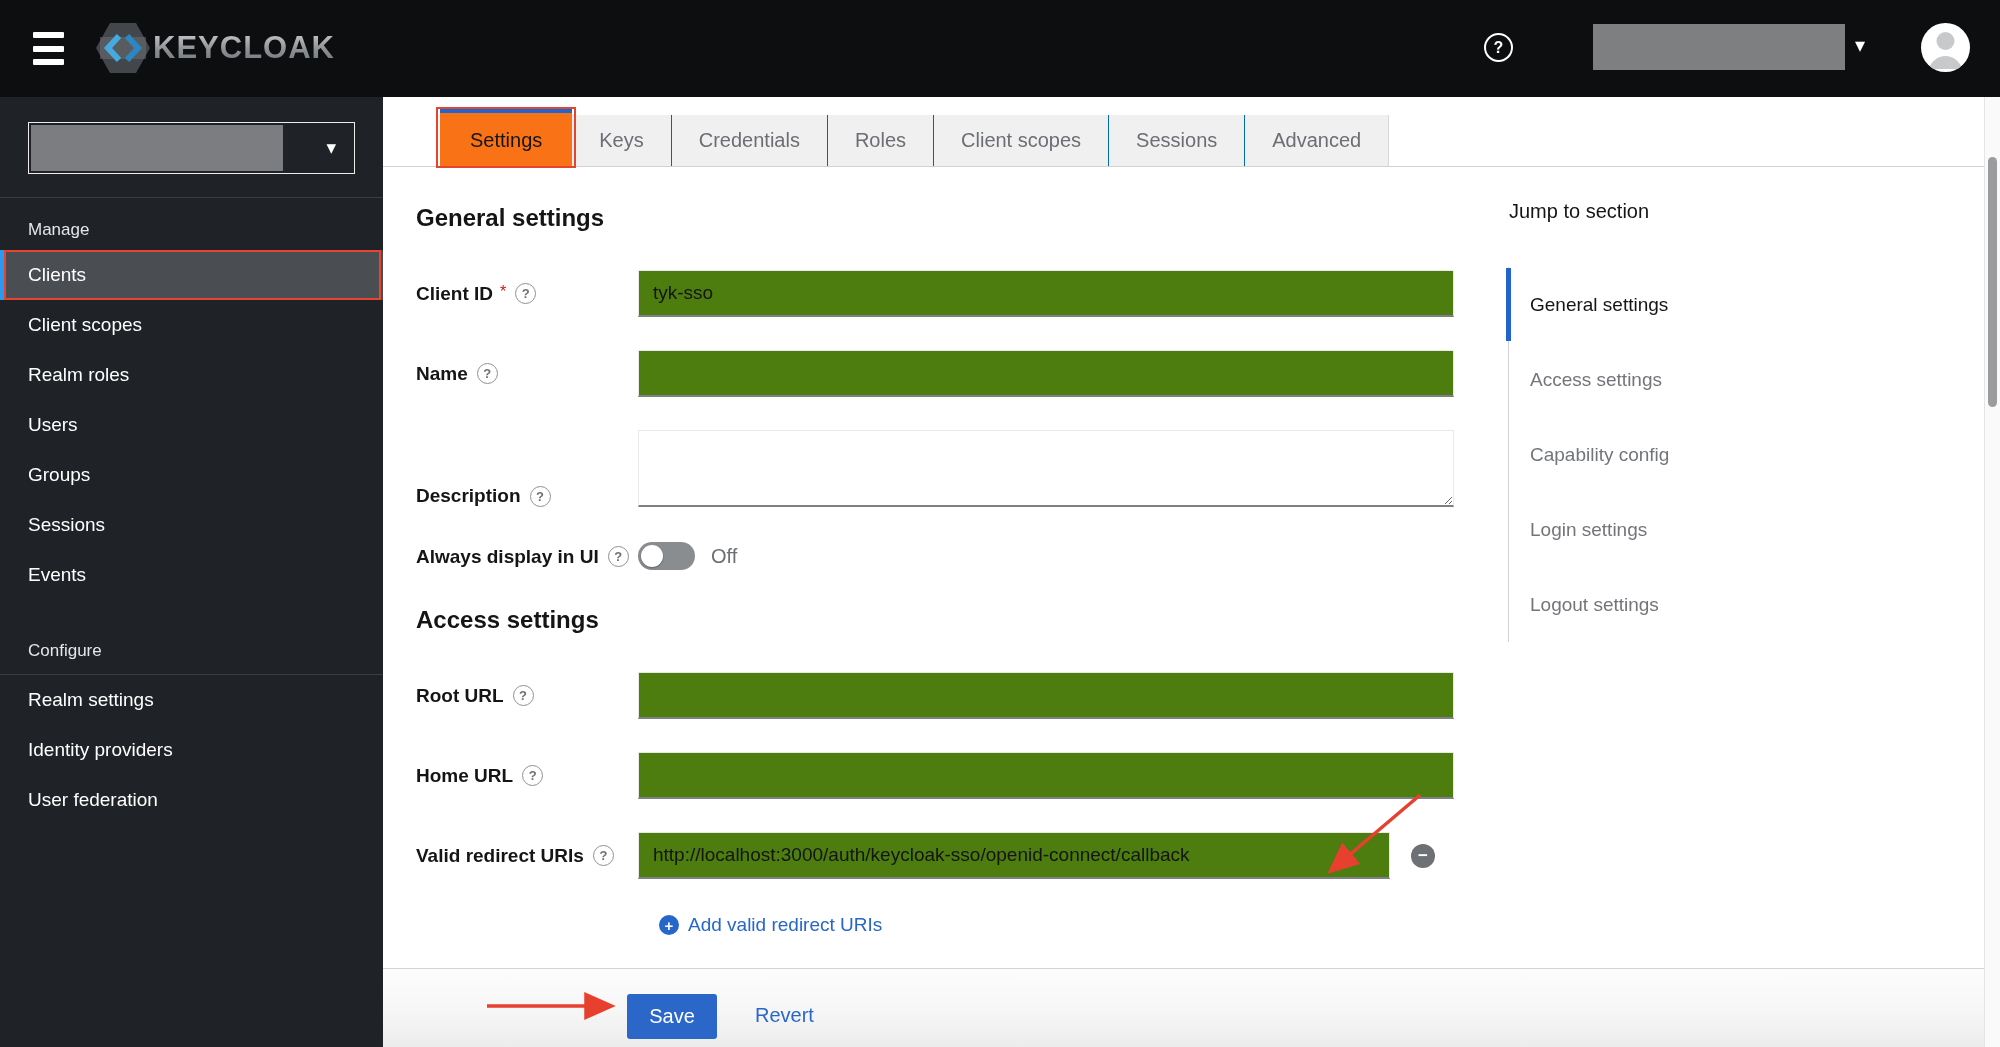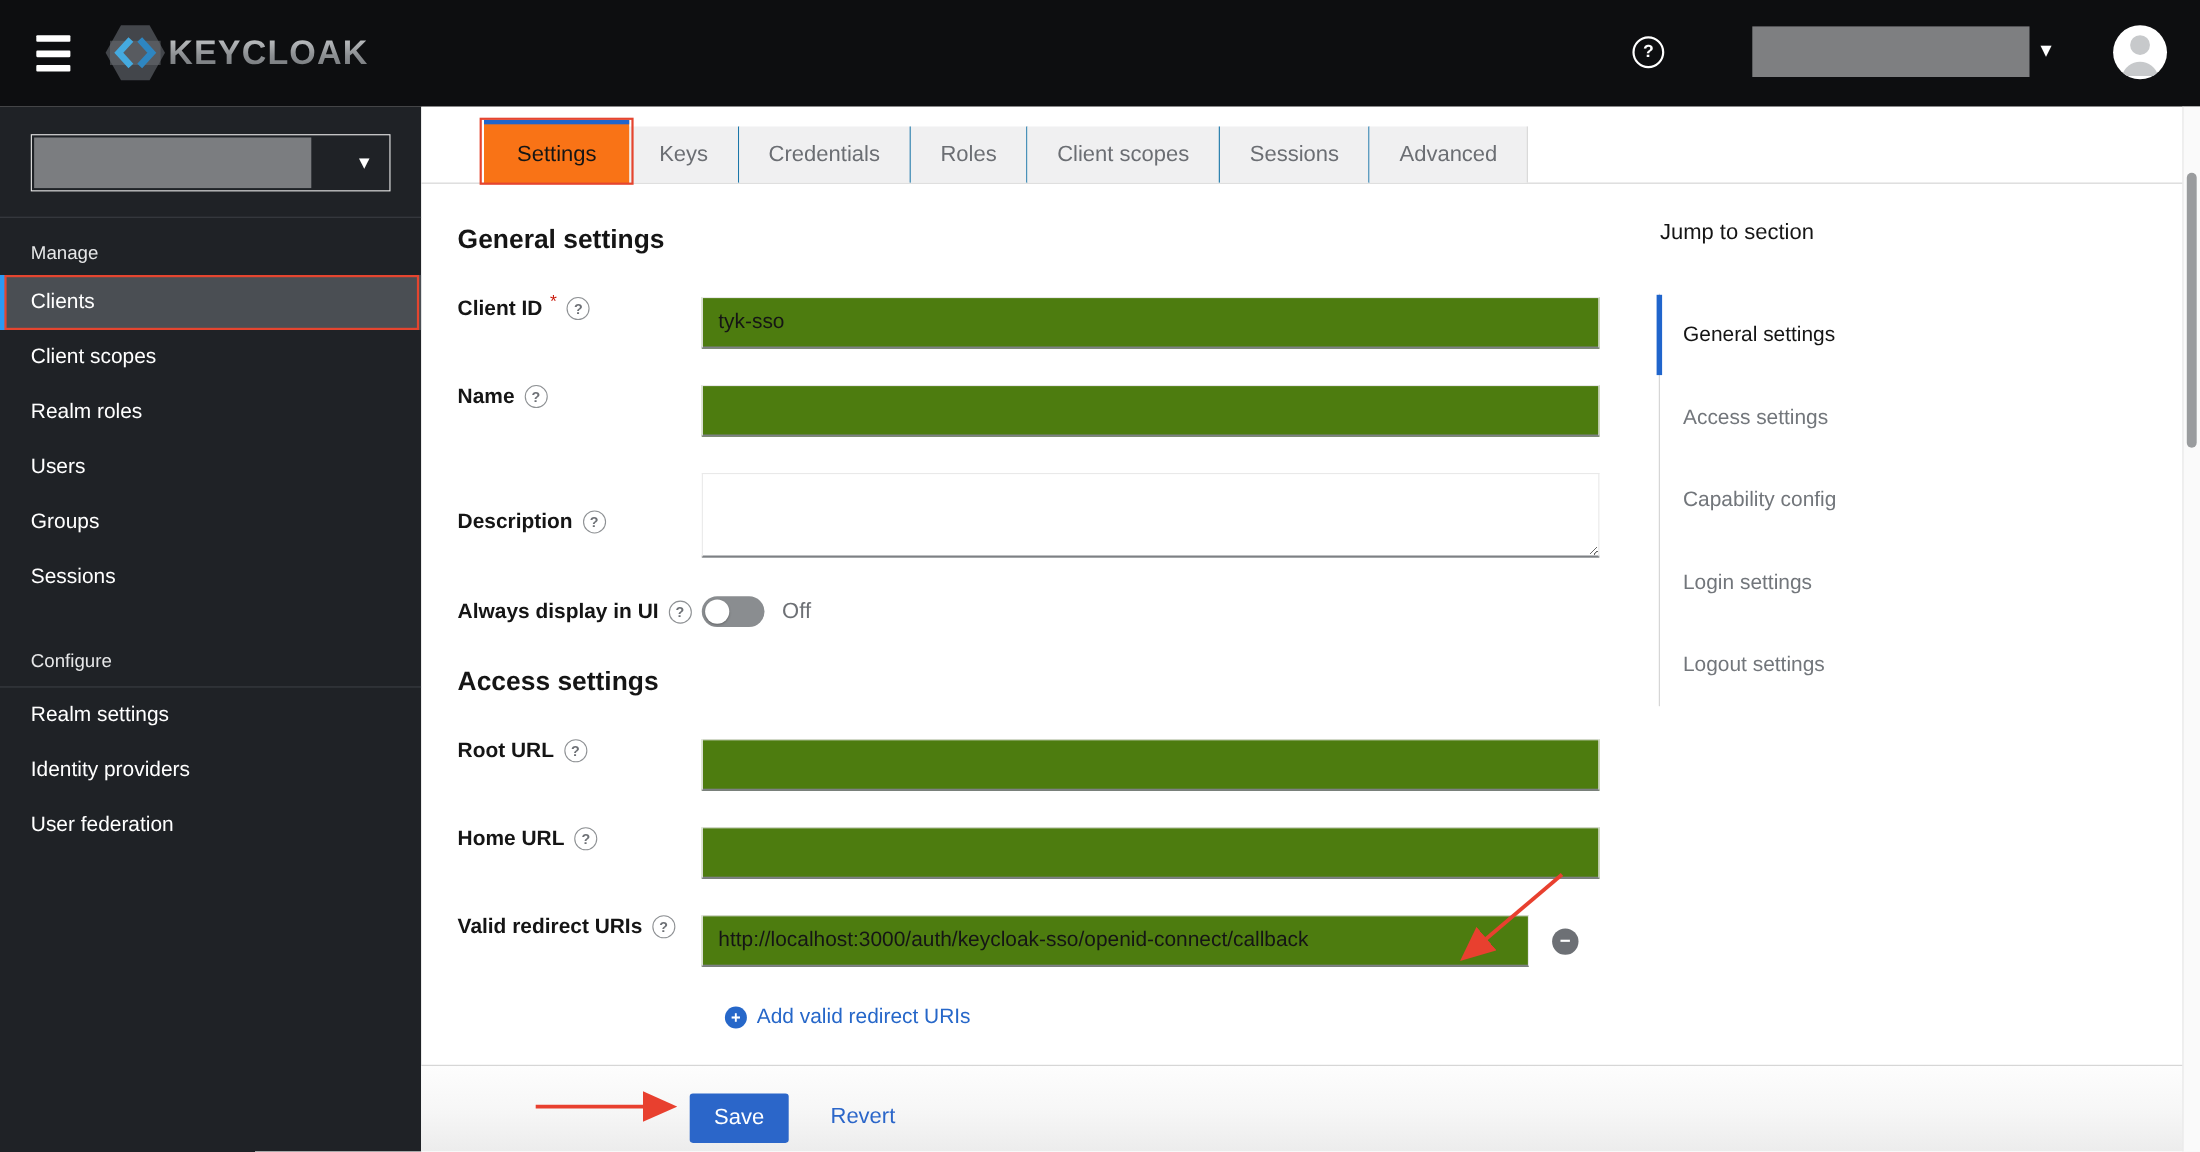--- a/index.html
+++ b/index.html
@@ -42,22 +42,22 @@
   .tab { height:51px; line-height:51px; padding:0 27px; background:#f0f0f1; color:#6b6e73; font-size:20px;
     border-right:1px solid #0369a1; cursor:pointer; white-space:nowrap; }
   .tab:last-of-type { border-right:1px solid #d8d8d8; }
   .tab.active { position:relative; background:#f97316; color:#151515; height:58px; line-height:55px;
     border-top:4px solid #2065cc; border-right:none; margin-bottom:-1px; z-index:2; padding:0 30px; }
   .tab-annotation { position:absolute; left:-4px; right:-4px; top:-6px; bottom:-1px; border:2.5px solid #e5452f; pointer-events:none; }
 
   .form-area { padding:37px 0 0 33px; width:1090px; }
   .section-heading { font-size:24px; font-weight:bold; color:#151515; margin-bottom:38px; }
   .form-row { display:flex; margin-bottom:33px; }
-  .label-col { width:222px; display:flex; align-items:flex-start; padding-right:10px; }
-  .label-col.top { align-items:center; padding-top:12px; }
+  .label-col { width:222px; display:flex; align-items:center; padding-right:10px; }
+  .label-col.top { align-items:flex-end; padding-top:12px; }
   .field-label { font-size:19px; font-weight:bold; color:#151515; white-space:nowrap; }
   .req { color:#c9190b; font-size:16px; margin-left:7px; margin-top:-4px; }
   .q-icon { flex:none; width:21px; height:21px; border:1.5px solid #8e9194; border-radius:50%; color:#6d7075;
     font-size:13px; font-weight:bold; display:inline-flex; align-items:center; justify-content:center; margin-left:9px; cursor:pointer; }
   .text-input { width:816px; height:47px; font-size:19px; color:#151515; padding:0 14px; background:#4d7c0f;
     border:1px solid #e9e9e9; border-bottom:2px solid #7d8084; outline:none; font-family:"Liberation Sans",sans-serif; }
   .text-area { width:816px; height:77px; font-size:19px; color:#151515; padding:8px 14px; background:#fff;
     border:1px solid #e9e9e9; border-bottom:2px solid #7d8084; outline:none; resize:both; font-family:"Liberation Sans",sans-serif; }
   .toggle-row { height:33px; }
   .toggle-row .label-col { align-items:center; }
@@ -138,20 +138,21 @@
       <div class="group-label">Manage</div>
       <div class="nav-item active">
         <span>Clients</span>
         <div class="item-annotation"></div>
       </div>
       <div class="nav-item"><span>Client scopes</span></div>
       <div class="nav-item"><span>Realm roles</span></div>
       <div class="nav-item"><span>Users</span></div>
       <div class="nav-item"><span>Groups</span></div>
       <div class="nav-item"><span>Sessions</span></div>
+      <div class="nav-item"><span>Events</span></div>
 
       <div class="nav-section-2">
         <div class="group-label">Configure</div>
         <hr class="nav-divider">
         <div class="nav-item"><span>Realm settings</span></div>
         <div class="nav-item"><span>Identity providers</span></div>
         <div class="nav-item"><span>User federation</span></div>
       </div>
     </div>
   </nav>

